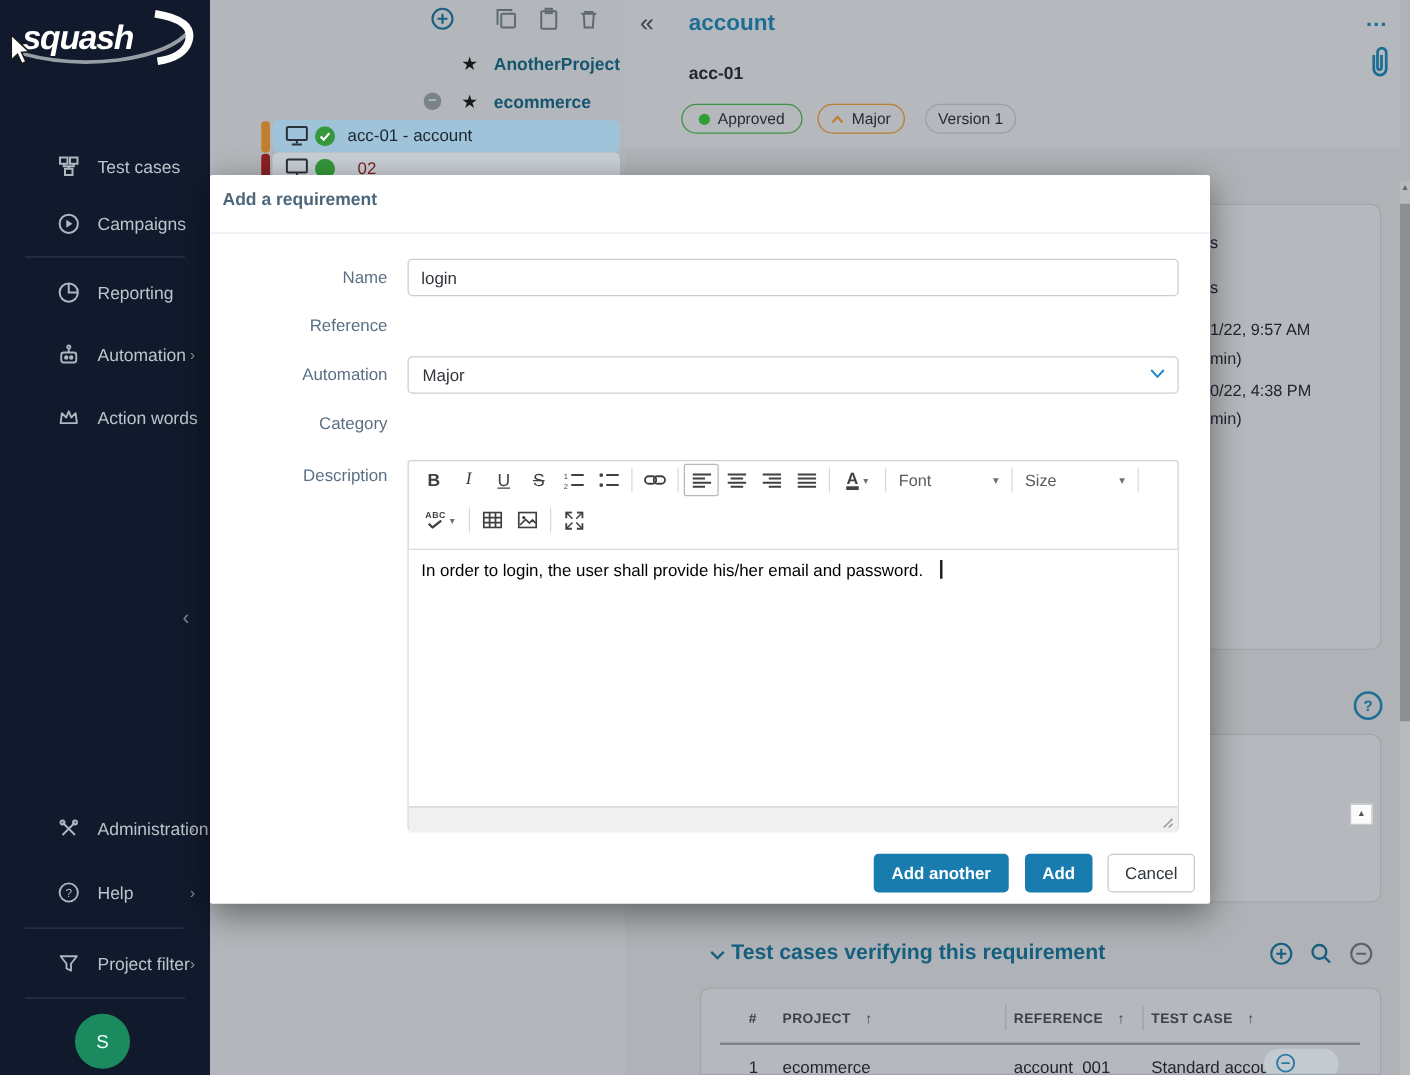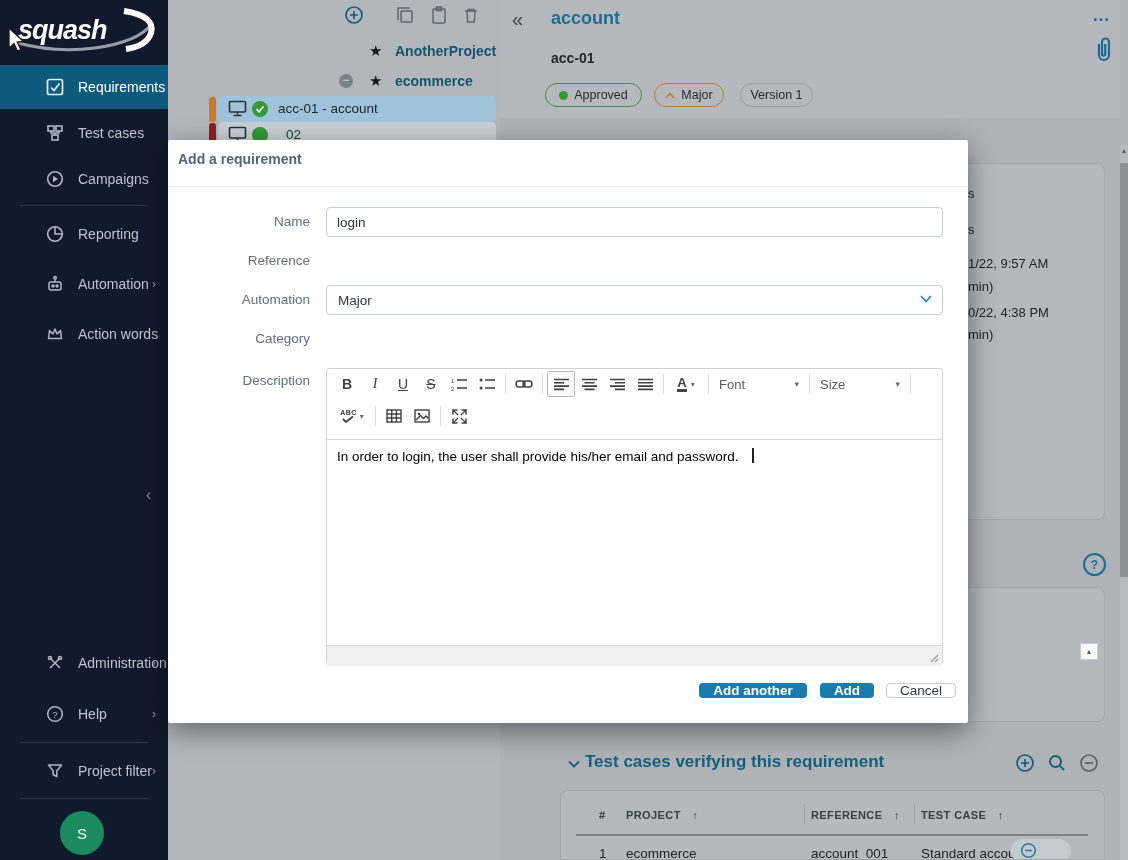--- a/index.html
+++ b/index.html
@@ -63,49 +63,40 @@
   .tsep{width:1px;height:20px;background:#dadada;margin:0 4px}
   .combo{display:flex;align-items:center;justify-content:space-between;width:80px;height:24px;
          padding:0 6px;color:#5a5a5a;font-size:13px}
   .combo .car{font-size:9px;color:#707070}
   #ed-content{position:absolute;left:0;top:70px;width:615px;height:206px;border-top:1px solid #d9d9d9;background:#fff}
   #ed-text{position:absolute;left:10px;top:9px;font-size:13.5px;color:#000000;white-space:nowrap}
   .caret{display:inline-block;width:1.5px;height:15px;background:#222;vertical-align:-3px;margin-left:1px}
   #ed-foot{position:absolute;left:0;top:276px;width:615px;height:20px;background:#f0f0f0;border-top:1px solid #d4d4d4}
   #tb-collapse{position:absolute;left:753px;top:274px;width:16px;height:15px;border:1px solid #c9c9c9;
                background:#fbfbfb;color:#555;font-size:7px;display:flex;align-items:center;justify-content:center}
-  .btn{position:absolute;top:543px;height:15px;border-radius:4px;font-size:13.5px;font-weight:600;
+  .btn{position:absolute;top:543px;height:31px;border-radius:4px;font-size:13.5px;font-weight:600;
        display:flex;align-items:center;justify-content:center;box-sizing:border-box;cursor:default}
   .btn.primary{background:#187cae;color:#fff}
   .btn.plain{background:#fff;border:1px solid #cacaca;color:#2f353b;font-weight:400}
 
   
   #cursor{position:absolute;left:6px;top:26px;z-index:40}
 </style>
 </head>
 <body>
 
 <div id="sidebar">
   <div class="abs" style="left:10px;top:8px">
     <svg width="150" height="44" viewBox="0 0 150 44">
       <path d="M8 35 Q45 45 85 40 Q128 34 142 16" stroke="#b9bec3" stroke-width="3" fill="none" opacity=".8"></path>
       <path d="M114 3 Q146 8 141 25 Q137 38 116 41" stroke="#ffffff" stroke-width="6" fill="none"></path>
       <text x="8" y="31" font-family="Liberation Sans, sans-serif" font-size="27" font-style="italic" font-weight="bold" fill="#ffffff" letter-spacing="-1">squash</text>
     </svg>
   </div>
 
-  <div class="side-item sel" style="top:65px">
-    <span class="ic">
-      <svg width="18" height="18" viewBox="0 0 18 18">
-          <rect x="1.5" y="1.5" width="15" height="15" rx="2" fill="none" stroke="currentColor" stroke-width="1.7"></rect>
-          <path d="M5 9.5 L8 12.5 L13.5 5.5" fill="none" stroke="currentColor" stroke-width="1.7"></path>
-        </svg>
-    </span>
-    <span class="lb">Requirements</span>
-  </div>
 
   <div class="side-item" style="top:157px">
     <span class="ic">
       <svg width="18" height="18" viewBox="0 0 18 18">
           <circle cx="9" cy="9" r="7.3" fill="none" stroke="currentColor" stroke-width="1.6"></circle>
           <path d="M7 5.8 L12 9 L7 12.2 Z" fill="currentColor"></path>
         </svg>
     </span>
     <span class="lb">Campaigns</span>
   </div>
@@ -275,21 +266,21 @@
       <svg width="19" height="17" viewBox="0 0 19 17" fill="none" stroke="currentColor" stroke-width="1.6">
           <rect x="1.5" y="1.5" width="16" height="10.5" rx="1"></rect>
           <path d="M9.5 12 v2.5 M5.5 15.5 h8"></path>
         </svg>
     </span>
     <span class="abs" style="left:84px;top:7px">
       <svg width="16" height="16" viewBox="0 0 16 16">
           <circle cx="8" cy="8" r="8" fill="#35983a"></circle>
         </svg>
     </span>
-    <span class="tnode-lb" style="left:118px;top:7px;color:#14532d">02</span>
+    <span class="tnode-lb" style="left:118px;top:7px;color:#7f1d1d">02</span>
   </div>
 </div>
 
 <div id="detail">
   <div id="detail-header"></div>
   <span class="abs" style="left:12px;top:8px;font-size:20px;color:#39434c">«</span>
   <span class="abs" style="left:51px;top:8px;font-size:18px;font-weight:bold;color:#1d6e95">account</span>
   <span class="abs" style="left:592px;top:5px;font-size:18px;font-weight:bold;color:#1d6e95;letter-spacing:1px">…</span>
   <span class="abs" style="left:594px;top:36px;color:#1d6e95">
     <svg width="20" height="28" viewBox="0 0 20 28" fill="none" stroke="currentColor" stroke-width="2.2">

